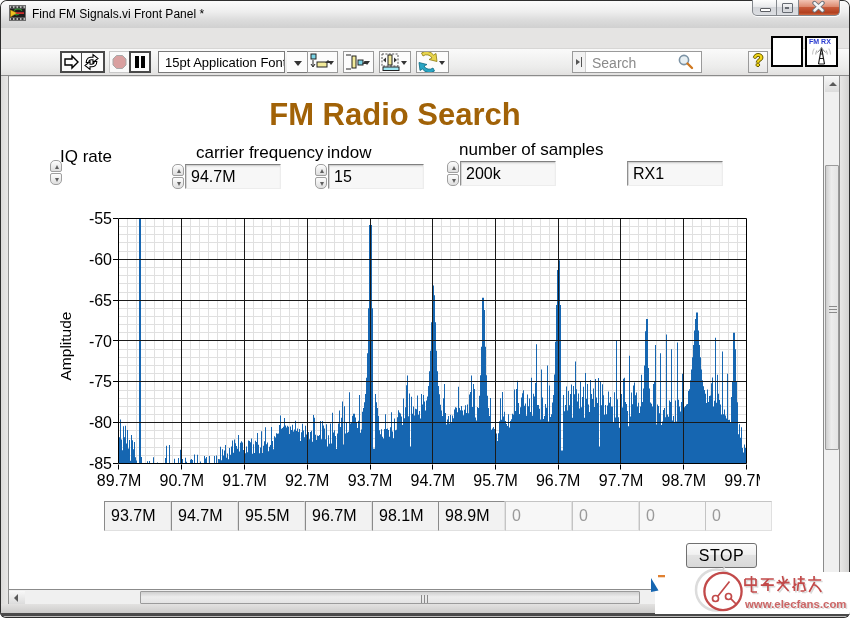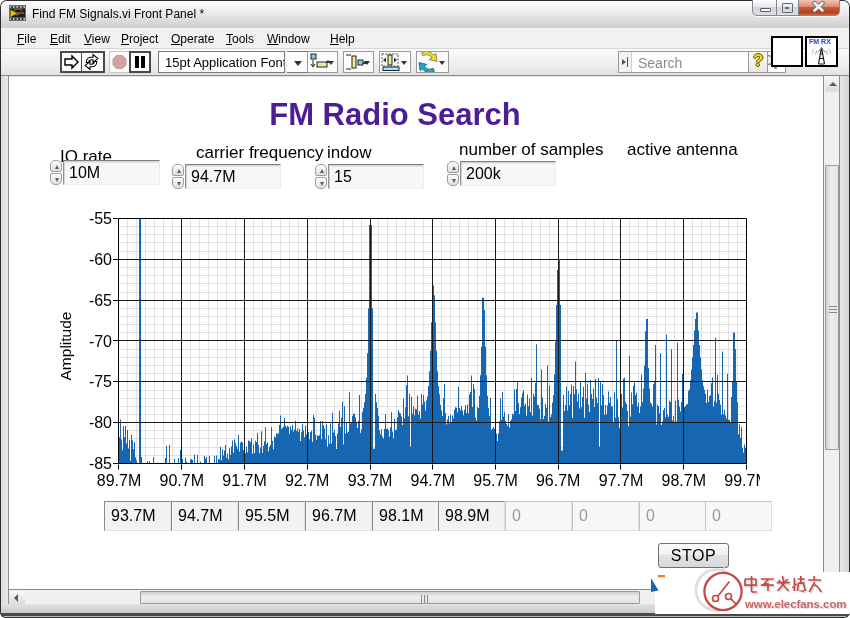--- a/index.html
+++ b/index.html
@@ -21,34 +21,34 @@
 #cb-max .glyph2 { position:absolute; left:8px; top:6.5px; width:4px; height:2.5px; background:#666b72; }
 
 #menubar { position:absolute; left:1px; top:28px; width:848px; height:20px; background:#f2f1f0; font-size:12px; color:#000; }
 #menubar span { position:absolute; top:4px; }
 
 #toolbar { position:absolute; left:1px; top:48px; width:848px; height:28px; background:linear-gradient(#fafafa,#ececeb 70%,#e2e1e0); border-bottom:1px solid #8b8b8b; border-top:1px solid #d7d6d5; }
 .tbtn { position:absolute; top:2px; height:22px; background:#fcfcfc; border:2px solid #4a4a4a; }
 .tbtn2 { position:absolute; top:2px; height:22px; background:#fcfcfc; border:1px solid #9a9a9a; }
 
 #content { position:absolute; left:9px; top:77px; width:814px; height:512px; background:#fff; }
-#heading { position:absolute; left:145px; top:97px; width:500px; text-align:center; font-size:31px; font-weight:bold; color:#4c1d95; letter-spacing:0px;}
+#heading { position:absolute; left:145px; top:97px; width:500px; text-align:center; font-size:31px; font-weight:bold; color:#a16207; letter-spacing:0px;}
 .ctl-label { position:absolute; font-size:17px; color:#000; }
 .ctl-box { position:absolute; height:25px; background:#f7f7f7; border-top:1px solid #808080; border-left:1px solid #909090; border-right:1px solid #ededed; border-bottom:1px solid #ededed; box-shadow: inset 0 2px 2px -1px #c4c4c4, inset 1px 0 0 #d6d6d6; font-size:16px; color:#000; padding:3px 0 0 5px; }
 .spinner { position:absolute; width:12px; height:26px; }
 .spin-up, .spin-dn { position:absolute; left:0; width:12px; height:12px; background:linear-gradient(#fdfdfd,#dedede); border:1px solid #9f9f9f; }
 .spin-up { top:0; border-radius:5px 5px 2px 2px; }
 .spin-dn { top:13px; border-radius:2px 2px 5px 5px; }
 .spin-up:after { content:""; position:absolute; left:3.5px; top:3.5px; width:0; height:0; border-left:2px solid transparent; border-right:2px solid transparent; border-bottom:4.5px solid #606060; }
 .spin-dn:after { content:""; position:absolute; left:3.5px; top:4px; width:0; height:0; border-left:2px solid transparent; border-right:2px solid transparent; border-top:4.5px solid #606060; }
 
 .sta { position:absolute; top:501px; height:30px; width:67px; background:#f2f2f2; border-top:1px solid #8a8a8a; border-left:1px solid #8a8a8a; border-right:1px solid #e0e0e0; border-bottom:1px solid #e0e0e0; font-size:16px; padding:5px 0 0 6px; color:#000; }
 .sta0 { background:#f7f7f7; color:#9a9a9a; border-top:1px solid #c4c4c4; border-left:1px solid #c4c4c4; }
 #det-label { position:absolute; left:106px; top:537px; font-size:17px; color:#000; }
-#stopbtn { position:absolute; left:658px; top:543px; width:71px; height:25px; border:1px solid #707070; border-radius:3px; background:linear-gradient(#fbfbfb,#f1f1f1 45%,#e2e2e2 50%,#d8d8d8); font-size:16px; letter-spacing:0.6px; text-align:center; padding-top:3px; color:#000; }
+#stopbtn { position:absolute; left:686px; top:543px; width:71px; height:25px; border:1px solid #707070; border-radius:3px; background:linear-gradient(#fbfbfb,#f1f1f1 45%,#e2e2e2 50%,#d8d8d8); font-size:16px; letter-spacing:0.6px; text-align:center; padding-top:3px; color:#000; }
 
 #vsb { position:absolute; left:823px; top:76px; width:16px; height:513px; background:#f0f0f0; border-left:1px solid #8b8b8b; }
 #vsb-up { position:absolute; left:1px; top:0px; width:15px; height:16px; background:linear-gradient(#f8f8f8,#dcdcdc); }
 #vsb-up:after { content:""; position:absolute; left:4px; top:6px; border-left:4px solid transparent; border-right:4px solid transparent; border-bottom:4px solid #5a5a5a; }
 #vsb-thumb { position:absolute; left:1px; top:89px; width:14px; height:285px; background:linear-gradient(90deg,#cfcfcf,#ededed 45%,#e4e4e4); border:1px solid #9b9b9b; border-radius:1px;}
 #vsb-grip { position:absolute; left:3px; top:140px; width:8px; height:8px; background:repeating-linear-gradient(#8a8a8a 0 1px, transparent 1px 3px); }
 #hsb { position:absolute; left:9px; top:589px; width:814px; height:15px; background:#f0f0f0; border-top:1px solid #8b8b8b; }
 #hsb-left { position:absolute; left:0px; top:1px; width:16px; height:13px; background:linear-gradient(#f8f8f8,#dcdcdc); }
 #hsb-left:after { content:""; position:absolute; left:5px; top:3px; border-top:4px solid transparent; border-bottom:4px solid transparent; border-right:4px solid #5a5a5a; }
 #hsb-thumb { position:absolute; left:131px; top:1px; width:500px; height:13px; background:linear-gradient(#cfcfcf,#ededed 45%,#e4e4e4); border:1px solid #9b9b9b; border-radius:1px;}
@@ -92,30 +92,20 @@
         <div class="glyph"></div>
         <div class="glyph2"></div>
       </div>
     <div class="cb" id="cb-close">
         <svg width="39" height="15" viewBox="0 0 39 15" style="position:absolute;left:0;top:0;">
           <path d="M15.5 3 L23.5 10.5 M23.5 3 L15.5 10.5" stroke="#6c727a" stroke-width="4.4" fill="none" stroke-linecap="round"></path>
           <path d="M15.5 3 L23.5 10.5 M23.5 3 L15.5 10.5" stroke="#f4f5f6" stroke-width="2.4" fill="none" stroke-linecap="round"></path>
         </svg>
       </div>
   </div>
-  <div id="menubar">
-    <span style="left:16px"><u>F</u>ile</span>
-    <span style="left:49px"><u>E</u>dit</span>
-    <span style="left:83px"><u>V</u>iew</span>
-    <span style="left:120px"><u>P</u>roject</span>
-    <span style="left:170px"><u>O</u>perate</span>
-    <span style="left:225px"><u>T</u>ools</span>
-    <span style="left:266px"><u>W</u>indow</span>
-    <span style="left:329px"><u>H</u>elp</span>
-  </div>
   <div id="toolbar">
 
 <div class="tbtn" style="left:59px; width:23px;">
  <svg width="19" height="18" viewBox="0 0 19 18">
           <path d="M3 6 h7 V3 l6 6 -6 6 V12 H3 Z" fill="#fff" stroke="#000" stroke-width="1.4"></path>
         </svg>
 </div>
 <div class="tbtn" style="left:81px; width:23px; border-left:none;">
  <svg width="19" height="18" viewBox="0 0 19 18">
   <g fill="#fff" stroke="#000" stroke-width="1.1" stroke-linejoin="miter">
@@ -164,21 +154,21 @@
  </svg>
  <div style="position:absolute;right:3px;top:9px;border-left:3.5px solid transparent;border-right:3.5px solid transparent;border-top:4.5px solid #333;"></div>
 </div>
 <div class="tbtn2" style="left:415px; width:33px;">
  <svg width="28" height="20" viewBox="0 0 28 20">
   <path d="M6 4 a6 6 0 0 1 9 2 l-3 1.5 8 2 -1 -8 -2.5 1.5 a 8.5 8.5 0 0 0 -12 -2 z" fill="#e8d44d" stroke="#8a7a10" stroke-width="0.8"></path>
   <path d="M16 16 a6 6 0 0 1 -9 -2 l3 -1.5 -8 -2 1 8 2.5 -1.5 a 8.5 8.5 0 0 0 12 2 z" fill="#29a5c4" stroke="#0d6880" stroke-width="0.8"></path>
  </svg>
  <div style="position:absolute;right:3px;top:9px;border-left:3.5px solid transparent;border-right:3.5px solid transparent;border-top:4.5px solid #333;"></div>
 </div>
-<div class="tbtn2" style="left:617px; width:168px; background:#fff; border:1px solid #9a9a9a;text-align:right;">
+<div class="tbtn2" style="left:571px; width:130px; background:#fff; border:1px solid #9a9a9a;text-align:right;">
  <div style="position:absolute;left:0;top:0;width:13px;height:20px;background:#f2f2f2;border-right:1px solid #cfcfcf;">
    <div style="position:absolute;left:3px;top:7px;border-top:3px solid transparent;border-bottom:3px solid transparent;border-left:4px solid #555;"></div>
    <div style="position:absolute;left:8px;top:5px;width:1px;height:10px;background:#555;"></div>
  </div>
  <div style="position:absolute;left:19px;top:3px;font-size:14px;color:#8a8a8a;">Search</div>
  <svg width="18" height="18" viewBox="0 0 18 18" style="position:absolute;right:6px;top:1px;">
    <circle cx="7" cy="7" r="4.6" fill="#e8f0f4" stroke="#7c93a5" stroke-width="1.6"></circle>
    <path d="M10.5 10.5 L15 15" stroke="#d07820" stroke-width="2.4" stroke-linecap="round"></path>
  </svg>
 </div>
@@ -186,41 +176,40 @@
  <div style="position:absolute;left:4px;top:-1px;font-size:17px;font-weight:bold;color:#f2d618;text-shadow:-1px 0 #6a5c00,0 1px #6a5c00,1px 0 #6a5c00,0 -1px #6a5c00;">?</div>
 </div>
 
   </div>
   <div id="content"></div>
   <div id="heading">FM Radio Search</div>
   <div class="ctl-label" style="left:60px; top:147px;">IQ rate</div>
   <div class="ctl-label" style="left:196px; top:143px;">carrier frequency</div>
   <div class="ctl-label" style="left:327px; top:143px;">indow</div>
   <div class="ctl-label" style="left:459px; top:140px;">number of samples</div>
-  <div class="ctl-label" style="left:627px; top:140px;">active antenna</div>
   <div class="spinner" style="left:50px; top:160px;">
       <div class="spin-up"></div>
       <div class="spin-dn"></div>
     </div>
-  <div class="ctl-box" style="left:63px; top:160px; width:97px;">10M</div>
   <div class="spinner" style="left:172px; top:164px;">
       <div class="spin-up"></div>
       <div class="spin-dn"></div>
     </div>
   <div class="ctl-box" style="left:185px; top:164px; width:96px;">94.7M</div>
   <div class="spinner" style="left:315px; top:164px;">
       <div class="spin-up"></div>
       <div class="spin-dn"></div>
     </div>
   <div class="ctl-box" style="left:328px; top:164px; width:96px;">15</div>
   <div class="spinner" style="left:447px; top:161px;">
       <div class="spin-up"></div>
       <div class="spin-dn"></div>
     </div>
   <div class="ctl-box" style="left:460px; top:161px; width:96px;">200k</div>
+  <div class="ctl-box" style="left:627px; top:161px; width:96px;">RX1</div>
   <svg id="chart" style="position:absolute;left:60px;top:210px" width="700" height="284" viewBox="0 0 700 284">
 <rect x="59.0" y="8.5" width="627.5" height="245.0" fill="#ffffff"></rect>
 <path d="M67.50 8.5V253.5M76.50 8.5V253.5M85.50 8.5V253.5M94.50 8.5V253.5M103.50 8.5V253.5M112.50 8.5V253.5M130.50 8.5V253.5M139.50 8.5V253.5M148.50 8.5V253.5M157.50 8.5V253.5M166.50 8.5V253.5M175.50 8.5V253.5M193.50 8.5V253.5M202.50 8.5V253.5M211.50 8.5V253.5M220.50 8.5V253.5M229.50 8.5V253.5M238.50 8.5V253.5M256.50 8.5V253.5M265.50 8.5V253.5M274.50 8.5V253.5M283.50 8.5V253.5M292.50 8.5V253.5M301.50 8.5V253.5M318.50 8.5V253.5M327.50 8.5V253.5M336.50 8.5V253.5M345.50 8.5V253.5M354.50 8.5V253.5M363.50 8.5V253.5M381.50 8.5V253.5M390.50 8.5V253.5M399.50 8.5V253.5M408.50 8.5V253.5M417.50 8.5V253.5M426.50 8.5V253.5M444.50 8.5V253.5M453.50 8.5V253.5M462.50 8.5V253.5M471.50 8.5V253.5M480.50 8.5V253.5M489.50 8.5V253.5M507.50 8.5V253.5M516.50 8.5V253.5M525.50 8.5V253.5M534.50 8.5V253.5M543.50 8.5V253.5M552.50 8.5V253.5M569.50 8.5V253.5M578.50 8.5V253.5M587.50 8.5V253.5M596.50 8.5V253.5M605.50 8.5V253.5M614.50 8.5V253.5M632.50 8.5V253.5M641.50 8.5V253.5M650.50 8.5V253.5M659.50 8.5V253.5M668.50 8.5V253.5M677.50 8.5V253.5M59.0 16.50H686.5M59.0 24.50H686.5M59.0 32.50H686.5M59.0 41.50H686.5M59.0 57.50H686.5M59.0 65.50H686.5M59.0 73.50H686.5M59.0 82.50H686.5M59.0 98.50H686.5M59.0 106.50H686.5M59.0 114.50H686.5M59.0 122.50H686.5M59.0 139.50H686.5M59.0 147.50H686.5M59.0 155.50H686.5M59.0 163.50H686.5M59.0 180.50H686.5M59.0 188.50H686.5M59.0 196.50H686.5M59.0 204.50H686.5M59.0 220.50H686.5M59.0 228.50H686.5M59.0 237.50H686.5M59.0 245.50H686.5" stroke="#e0e0e0" stroke-width="1" fill="none"></path>
 <path d="M59.0 253.5L59.0 227.3L60.0 227.3L60.0 209.4L61.0 209.4L61.0 229.5L62.0 229.5L62.0 240.3L63.0 240.3L63.0 216.3L64.0 216.3L64.0 227.3L65.0 227.3L65.0 215.8L66.0 215.8L66.0 233.4L67.0 233.4L67.0 220.0L68.0 220.0L68.0 238.4L69.0 238.4L69.0 230.0L70.0 230.0L70.0 250.8L71.0 250.8L71.0 225.1L72.0 225.1L72.0 230.3L73.0 230.3L73.0 239.2L74.0 239.2L74.0 231.9L75.0 231.9L75.0 247.3L76.0 247.3L76.0 250.4L77.0 250.4L77.0 253.5L78.0 253.5L78.0 253.5L79.0 253.5L79.0 253.5L80.0 253.5L80.0 253.5L81.0 253.5L81.0 247.0L82.0 247.0L82.0 253.5L83.0 253.5L83.0 253.5L84.0 253.5L84.0 253.5L85.0 253.5L85.0 252.9L86.0 252.9L86.0 253.5L87.0 253.5L87.0 251.2L88.0 251.2L88.0 253.5L89.0 253.5L89.0 251.0L90.0 251.0L90.0 253.5L91.0 253.5L91.0 253.5L92.0 253.5L92.0 253.5L93.0 253.5L93.0 247.3L94.0 247.3L94.0 253.5L95.0 253.5L95.0 253.5L96.0 253.5L96.0 253.5L97.0 253.5L97.0 252.5L98.0 252.5L98.0 253.5L99.0 253.5L99.0 253.5L100.0 253.5L100.0 253.5L101.0 253.5L101.0 253.5L102.0 253.5L102.0 253.5L103.0 253.5L103.0 253.5L104.0 253.5L104.0 253.5L105.0 253.5L105.0 248.0L106.0 248.0L106.0 235.8L107.0 235.8L107.0 253.5L108.0 253.5L108.0 253.5L109.0 253.5L109.0 235.1L110.0 235.1L110.0 253.2L111.0 253.2L111.0 253.5L112.0 253.5L112.0 253.5L113.0 253.5L113.0 253.5L114.0 253.5L114.0 248.7L115.0 248.7L115.0 253.5L116.0 253.5L116.0 253.5L117.0 253.5L117.0 253.5L118.0 253.5L118.0 248.0L119.0 248.0L119.0 253.5L120.0 253.5L120.0 239.7L121.0 239.7L121.0 237.7L122.0 237.7L122.0 248.9L123.0 248.9L123.0 253.5L124.0 253.5L124.0 253.5L125.0 253.5L125.0 247.8L126.0 247.8L126.0 251.8L127.0 251.8L127.0 253.5L128.0 253.5L128.0 253.5L129.0 253.5L129.0 253.5L130.0 253.5L130.0 249.7L131.0 249.7L131.0 249.1L132.0 249.1L132.0 250.0L133.0 250.0L133.0 253.5L134.0 253.5L134.0 244.5L135.0 244.5L135.0 253.5L136.0 253.5L136.0 253.5L137.0 253.5L137.0 244.8L138.0 244.8L138.0 253.5L139.0 253.5L139.0 253.5L140.0 253.5L140.0 251.6L141.0 251.6L141.0 253.5L142.0 253.5L142.0 253.5L143.0 253.5L143.0 253.5L144.0 253.5L144.0 245.9L145.0 245.9L145.0 248.4L146.0 248.4L146.0 247.0L147.0 247.0L147.0 253.5L148.0 253.5L148.0 253.5L149.0 253.5L149.0 245.9L150.0 245.9L150.0 253.5L151.0 253.5L151.0 253.5L152.0 253.5L152.0 253.5L153.0 253.5L153.0 253.5L154.0 253.5L154.0 246.0L155.0 246.0L155.0 253.5L156.0 253.5L156.0 245.4L157.0 245.4L157.0 253.5L158.0 253.5L158.0 249.1L159.0 249.1L159.0 249.3L160.0 249.3L160.0 236.7L161.0 236.7L161.0 250.2L162.0 250.2L162.0 239.2L163.0 239.2L163.0 245.5L164.0 245.5L164.0 240.6L165.0 240.6L165.0 235.0L166.0 235.0L166.0 247.7L167.0 247.7L167.0 243.4L168.0 243.4L168.0 249.3L169.0 249.3L169.0 237.9L170.0 237.9L170.0 244.8L171.0 244.8L171.0 236.5L172.0 236.5L172.0 230.5L173.0 230.5L173.0 242.7L174.0 242.7L174.0 229.4L175.0 229.4L175.0 233.3L176.0 233.3L176.0 235.9L177.0 235.9L177.0 238.8L178.0 238.8L178.0 224.9L179.0 224.9L179.0 241.5L180.0 241.5L180.0 232.7L181.0 232.7L181.0 231.3L182.0 231.3L182.0 232.4L183.0 232.4L183.0 240.0L184.0 240.0L184.0 214.7L185.0 214.7L185.0 243.3L186.0 243.3L186.0 236.6L187.0 236.6L187.0 242.2L188.0 242.2L188.0 230.6L189.0 230.6L189.0 231.0L190.0 231.0L190.0 232.3L191.0 232.3L191.0 228.6L192.0 228.6L192.0 243.7L193.0 243.7L193.0 234.3L194.0 234.3L194.0 243.1L195.0 243.1L195.0 230.7L196.0 230.7L196.0 232.1L197.0 232.1L197.0 223.0L198.0 223.0L198.0 234.7L199.0 234.7L199.0 243.2L200.0 243.2L200.0 237.4L201.0 237.4L201.0 221.3L202.0 221.3L202.0 242.9L203.0 242.9L203.0 235.7L204.0 235.7L204.0 231.2L205.0 231.2L205.0 217.2L206.0 217.2L206.0 234.3L207.0 234.3L207.0 232.5L208.0 232.5L208.0 241.3L209.0 241.3L209.0 236.8L210.0 236.8L210.0 235.0L211.0 235.0L211.0 217.1L212.0 217.1L212.0 231.1L213.0 231.1L213.0 239.3L214.0 239.3L214.0 226.2L215.0 226.2L215.0 227.4L216.0 227.4L216.0 223.2L217.0 223.2L217.0 223.8L218.0 223.8L218.0 223.5L219.0 223.5L219.0 214.9L220.0 214.9L220.0 205.6L221.0 205.6L221.0 218.8L222.0 218.8L222.0 218.1L223.0 218.1L223.0 216.7L224.0 216.7L224.0 208.1L225.0 208.1L225.0 215.4L226.0 215.4L226.0 217.6L227.0 217.6L227.0 215.8L228.0 215.8L228.0 216.7L229.0 216.7L229.0 223.9L230.0 223.9L230.0 216.5L231.0 216.5L231.0 219.9L232.0 219.9L232.0 214.8L233.0 214.8L233.0 221.4L234.0 221.4L234.0 219.4L235.0 219.4L235.0 210.8L236.0 210.8L236.0 220.9L237.0 220.9L237.0 218.4L238.0 218.4L238.0 222.0L239.0 222.0L239.0 219.1L240.0 219.1L240.0 231.1L241.0 231.1L241.0 222.3L242.0 222.3L242.0 213.8L243.0 213.8L243.0 220.6L244.0 220.6L244.0 227.3L245.0 227.3L245.0 215.8L246.0 215.8L246.0 224.4L247.0 224.4L247.0 219.2L248.0 219.2L248.0 221.9L249.0 221.9L249.0 229.3L250.0 229.3L250.0 222.1L251.0 222.1L251.0 220.8L252.0 220.8L252.0 231.7L253.0 231.7L253.0 204.9L254.0 204.9L254.0 207.7L255.0 207.7L255.0 224.8L256.0 224.8L256.0 230.1L257.0 230.1L257.0 225.6L258.0 225.6L258.0 226.1L259.0 226.1L259.0 225.0L260.0 225.0L260.0 211.0L261.0 211.0L261.0 229.3L262.0 229.3L262.0 211.0L263.0 211.0L263.0 215.4L264.0 215.4L264.0 218.5L265.0 218.5L265.0 229.3L266.0 229.3L266.0 214.3L267.0 214.3L267.0 236.4L268.0 236.4L268.0 225.3L269.0 225.3L269.0 233.8L270.0 233.8L270.0 213.4L271.0 213.4L271.0 233.6L272.0 233.6L272.0 202.8L273.0 202.8L273.0 222.6L274.0 222.6L274.0 220.3L275.0 220.3L275.0 226.1L276.0 226.1L276.0 238.9L277.0 238.9L277.0 223.6L278.0 223.6L278.0 213.5L279.0 213.5L279.0 200.6L280.0 200.6L280.0 216.9L281.0 216.9L281.0 207.8L282.0 207.8L282.0 191.4L283.0 191.4L283.0 234.6L284.0 234.6L284.0 196.3L285.0 196.3L285.0 223.5L286.0 223.5L286.0 212.3L287.0 212.3L287.0 222.7L288.0 222.7L288.0 221.8L289.0 221.8L289.0 182.3L290.0 182.3L290.0 213.4L291.0 213.4L291.0 212.7L292.0 212.7L292.0 206.1L293.0 206.1L293.0 203.8L294.0 203.8L294.0 203.8L295.0 203.8L295.0 207.5L296.0 207.5L296.0 212.1L297.0 212.1L297.0 218.0L298.0 218.0L298.0 210.7L299.0 210.7L299.0 184.9L300.0 184.9L300.0 222.8L301.0 222.8L301.0 219.6L302.0 219.6L302.0 201.7L303.0 201.7L303.0 198.0L304.0 198.0L304.0 192.2L305.0 192.2L305.0 184.1L306.0 184.1L306.0 167.8L307.0 167.8L307.0 143.2L308.0 143.2L308.0 98.3L309.0 98.3L309.0 15.0L310.0 15.0L310.0 8.5L311.0 8.5L311.0 15.0L312.0 15.0L312.0 98.3L313.0 98.3L313.0 238.8L314.0 238.8L314.0 238.8L315.0 238.8L315.0 184.1L316.0 184.1L316.0 192.2L317.0 192.2L317.0 198.0L318.0 198.0L318.0 205.9L319.0 205.9L319.0 220.2L320.0 220.2L320.0 224.2L321.0 224.2L321.0 219.2L322.0 219.2L322.0 226.7L323.0 226.7L323.0 228.6L324.0 228.6L324.0 219.1L325.0 219.1L325.0 204.3L326.0 204.3L326.0 219.1L327.0 219.1L327.0 218.6L328.0 218.6L328.0 219.9L329.0 219.9L329.0 226.7L330.0 226.7L330.0 217.2L331.0 217.2L331.0 202.2L332.0 202.2L332.0 221.4L333.0 221.4L333.0 228.2L334.0 228.2L334.0 208.6L335.0 208.6L335.0 220.2L336.0 220.2L336.0 219.7L337.0 219.7L337.0 207.2L338.0 207.2L338.0 200.3L339.0 200.3L339.0 202.4L340.0 202.4L340.0 203.4L341.0 203.4L341.0 206.5L342.0 206.5L342.0 215.0L343.0 215.0L343.0 188.6L344.0 188.6L344.0 208.2L345.0 208.2L345.0 197.3L346.0 197.3L346.0 175.3L347.0 175.3L347.0 165.4L348.0 165.4L348.0 206.3L349.0 206.3L349.0 183.4L350.0 183.4L350.0 236.4L351.0 236.4L351.0 186.7L352.0 186.7L352.0 203.7L353.0 203.7L353.0 196.6L354.0 196.6L354.0 205.4L355.0 205.4L355.0 198.8L356.0 198.8L356.0 199.2L357.0 199.2L357.0 185.6L358.0 185.6L358.0 204.7L359.0 204.7L359.0 201.0L360.0 201.0L360.0 208.6L361.0 208.6L361.0 184.1L362.0 184.1L362.0 194.4L363.0 194.4L363.0 184.9L364.0 184.9L364.0 191.6L365.0 191.6L365.0 200.4L366.0 200.4L366.0 190.4L367.0 190.4L367.0 186.5L368.0 186.5L368.0 175.9L369.0 175.9L369.0 161.2L370.0 161.2L370.0 140.8L371.0 140.8L371.0 112.2L372.0 112.2L372.0 75.5L373.0 75.5L373.0 75.5L374.0 75.5L374.0 85.3L375.0 85.3L375.0 112.2L376.0 112.2L376.0 140.8L377.0 140.8L377.0 161.2L378.0 161.2L378.0 175.9L379.0 175.9L379.0 184.3L380.0 184.3L380.0 194.7L381.0 194.7L381.0 200.4L382.0 200.4L382.0 206.1L383.0 206.1L383.0 188.2L384.0 188.2L384.0 173.9L385.0 173.9L385.0 203.0L386.0 203.0L386.0 214.4L387.0 214.4L387.0 209.5L388.0 209.5L388.0 205.9L389.0 205.9L389.0 213.5L390.0 213.5L390.0 204.7L391.0 204.7L391.0 212.9L392.0 212.9L392.0 205.4L393.0 205.4L393.0 208.3L394.0 208.3L394.0 199.4L395.0 199.4L395.0 197.3L396.0 197.3L396.0 197.8L397.0 197.8L397.0 202.3L398.0 202.3L398.0 176.7L399.0 176.7L399.0 197.9L400.0 197.9L400.0 200.3L401.0 200.3L401.0 196.1L402.0 196.1L402.0 200.4L403.0 200.4L403.0 205.2L404.0 205.2L404.0 199.8L405.0 199.8L405.0 195.3L406.0 195.3L406.0 202.9L407.0 202.9L407.0 194.6L408.0 194.6L408.0 203.3L409.0 203.3L409.0 184.5L410.0 184.5L410.0 182.0L411.0 182.0L411.0 165.4L412.0 165.4L412.0 197.1L413.0 197.1L413.0 174.0L414.0 174.0L414.0 178.9L415.0 178.9L415.0 207.5L416.0 207.5L416.0 210.5L417.0 210.5L417.0 196.9L418.0 196.9L418.0 198.0L419.0 198.0L419.0 185.7L420.0 185.7L420.0 165.3L421.0 165.3L421.0 136.7L422.0 136.7L422.0 87.7L423.0 87.7L423.0 87.7L424.0 87.7L424.0 100.0L425.0 100.0L425.0 136.7L426.0 136.7L426.0 165.3L427.0 165.3L427.0 185.7L428.0 185.7L428.0 198.0L429.0 198.0L429.0 206.1L430.0 206.1L430.0 187.9L431.0 187.9L431.0 219.7L432.0 219.7L432.0 218.6L433.0 218.6L433.0 217.1L434.0 217.1L434.0 219.0L435.0 219.0L435.0 212.6L436.0 212.6L436.0 223.4L437.0 223.4L437.0 230.9L438.0 230.9L438.0 223.2L439.0 223.2L439.0 211.2L440.0 211.2L440.0 188.2L441.0 188.2L441.0 209.8L442.0 209.8L442.0 182.1L443.0 182.1L443.0 206.4L444.0 206.4L444.0 201.8L445.0 201.8L445.0 211.0L446.0 211.0L446.0 214.0L447.0 214.0L447.0 215.9L448.0 215.9L448.0 204.2L449.0 204.2L449.0 217.6L450.0 217.6L450.0 210.9L451.0 210.9L451.0 209.2L452.0 209.2L452.0 203.7L453.0 203.7L453.0 204.6L454.0 204.6L454.0 179.4L455.0 179.4L455.0 200.9L456.0 200.9L456.0 178.9L457.0 178.9L457.0 170.8L458.0 170.8L458.0 193.0L459.0 193.0L459.0 204.0L460.0 204.0L460.0 197.3L461.0 197.3L461.0 187.4L462.0 187.4L462.0 183.2L463.0 183.2L463.0 180.3L464.0 180.3L464.0 195.7L465.0 195.7L465.0 193.4L466.0 193.4L466.0 205.8L467.0 205.8L467.0 184.5L468.0 184.5L468.0 196.3L469.0 196.3L469.0 188.5L470.0 188.5L470.0 202.1L471.0 202.1L471.0 167.8L472.0 167.8L472.0 205.7L473.0 205.7L473.0 183.7L474.0 183.7L474.0 186.5L475.0 186.5L475.0 173.0L476.0 173.0L476.0 134.3L477.0 134.3L477.0 195.1L478.0 195.1L478.0 195.0L479.0 195.0L479.0 198.7L480.0 198.7L480.0 209.5L481.0 209.5L481.0 159.6L482.0 159.6L482.0 187.4L483.0 187.4L483.0 208.9L484.0 208.9L484.0 206.0L485.0 206.0L485.0 194.0L486.0 194.0L486.0 197.8L487.0 197.8L487.0 155.5L488.0 155.5L488.0 211.5L489.0 211.5L489.0 175.5L490.0 175.5L490.0 206.9L491.0 206.9L491.0 204.3L492.0 204.3L492.0 192.5L493.0 192.5L493.0 184.9L494.0 184.9L494.0 164.5L495.0 164.5L495.0 131.8L496.0 131.8L496.0 95.1L497.0 95.1L497.0 60.0L498.0 60.0L498.0 50.2L499.0 50.2L499.0 50.2L500.0 50.2L500.0 95.1L501.0 95.1L501.0 240.4L502.0 240.4L502.0 240.4L503.0 240.4L503.0 184.9L504.0 184.9L504.0 201.2L505.0 201.2L505.0 195.0L506.0 195.0L506.0 176.4L507.0 176.4L507.0 200.6L508.0 200.6L508.0 181.1L509.0 181.1L509.0 195.2L510.0 195.2L510.0 183.9L511.0 183.9L511.0 174.5L512.0 174.5L512.0 207.8L513.0 207.8L513.0 175.9L514.0 175.9L514.0 184.2L515.0 184.2L515.0 151.4L516.0 151.4L516.0 179.2L517.0 179.2L517.0 191.5L518.0 191.5L518.0 183.4L519.0 183.4L519.0 198.5L520.0 198.5L520.0 171.8L521.0 171.8L521.0 197.3L522.0 197.3L522.0 186.9L523.0 186.9L523.0 176.7L524.0 176.7L524.0 207.7L525.0 207.7L525.0 162.9L526.0 162.9L526.0 188.7L527.0 188.7L527.0 173.9L528.0 173.9L528.0 194.4L529.0 194.4L529.0 202.0L530.0 202.0L530.0 169.9L531.0 169.9L531.0 184.1L532.0 184.1L532.0 189.0L533.0 189.0L533.0 178.4L534.0 178.4L534.0 197.0L535.0 197.0L535.0 169.1L536.0 169.1L536.0 187.4L537.0 187.4L537.0 192.9L538.0 192.9L538.0 168.0L539.0 168.0L539.0 236.4L540.0 236.4L540.0 171.8L541.0 171.8L541.0 195.2L542.0 195.2L542.0 174.3L543.0 174.3L543.0 185.2L544.0 185.2L544.0 204.7L545.0 204.7L545.0 194.9L546.0 194.9L546.0 204.2L547.0 204.2L547.0 195.6L548.0 195.6L548.0 181.6L549.0 181.6L549.0 192.8L550.0 192.8L550.0 187.1L551.0 187.1L551.0 196.5L552.0 196.5L552.0 196.4L553.0 196.4L553.0 212.5L554.0 212.5L554.0 182.3L555.0 182.3L555.0 207.6L556.0 207.6L556.0 131.0L557.0 131.0L557.0 189.2L558.0 189.2L558.0 207.3L559.0 207.3L559.0 217.8L560.0 217.8L560.0 198.4L561.0 198.4L561.0 183.9L562.0 183.9L562.0 197.5L563.0 197.5L563.0 168.8L564.0 168.8L564.0 167.8L565.0 167.8L565.0 191.9L566.0 191.9L566.0 193.9L567.0 193.9L567.0 201.0L568.0 201.0L568.0 216.3L569.0 216.3L569.0 145.7L570.0 145.7L570.0 206.6L571.0 206.6L571.0 182.4L572.0 182.4L572.0 194.3L573.0 194.3L573.0 175.5L574.0 175.5L574.0 172.4L575.0 172.4L575.0 185.2L576.0 185.2L576.0 182.4L577.0 182.4L577.0 196.4L578.0 196.4L578.0 192.8L579.0 192.8L579.0 202.9L580.0 202.9L580.0 196.4L581.0 196.4L581.0 164.7L582.0 164.7L582.0 191.9L583.0 191.9L583.0 178.4L584.0 178.4L584.0 155.5L585.0 155.5L585.0 121.2L586.0 121.2L586.0 108.9L587.0 108.9L587.0 108.9L588.0 108.9L588.0 157.9L589.0 157.9L589.0 178.4L590.0 178.4L590.0 192.6L591.0 192.6L591.0 193.7L592.0 193.7L592.0 196.6L593.0 196.6L593.0 174.0L594.0 174.0L594.0 171.8L595.0 171.8L595.0 135.1L596.0 135.1L596.0 214.5L597.0 214.5L597.0 194.5L598.0 194.5L598.0 196.1L599.0 196.1L599.0 203.3L600.0 203.3L600.0 143.2L601.0 143.2L601.0 214.9L602.0 214.9L602.0 211.5L603.0 211.5L603.0 199.9L604.0 199.9L604.0 198.1L605.0 198.1L605.0 207.3L606.0 207.3L606.0 124.5L607.0 124.5L607.0 204.4L608.0 204.4L608.0 206.8L609.0 206.8L609.0 190.6L610.0 190.6L610.0 192.1L611.0 192.1L611.0 139.2L612.0 139.2L612.0 210.4L613.0 210.4L613.0 206.0L614.0 206.0L614.0 212.5L615.0 212.5L615.0 190.6L616.0 190.6L616.0 211.6L617.0 211.6L617.0 132.6L618.0 132.6L618.0 189.7L619.0 189.7L619.0 196.6L620.0 196.6L620.0 201.6L621.0 201.6L621.0 191.9L622.0 191.9L622.0 163.7L623.0 163.7L623.0 206.9L624.0 206.9L624.0 197.3L625.0 197.3L625.0 196.0L626.0 196.0L626.0 194.4L627.0 194.4L627.0 193.9L628.0 193.9L628.0 180.9L629.0 180.9L629.0 179.2L630.0 179.2L630.0 170.2L631.0 170.2L631.0 159.6L632.0 159.6L632.0 147.3L633.0 147.3L633.0 135.1L634.0 135.1L634.0 120.4L635.0 120.4L635.0 108.9L636.0 108.9L636.0 102.4L637.0 102.4L637.0 102.4L638.0 102.4L638.0 120.4L639.0 120.4L639.0 135.1L640.0 135.1L640.0 147.3L641.0 147.3L641.0 159.6L642.0 159.6L642.0 170.2L643.0 170.2L643.0 176.3L644.0 176.3L644.0 180.0L645.0 180.0L645.0 183.7L646.0 183.7L646.0 192.9L647.0 192.9L647.0 179.5L648.0 179.5L648.0 191.9L649.0 191.9L649.0 186.1L650.0 186.1L650.0 185.6L651.0 185.6L651.0 173.2L652.0 173.2L652.0 167.5L653.0 167.5L653.0 196.5L654.0 196.5L654.0 190.8L655.0 190.8L655.0 127.7L656.0 127.7L656.0 192.7L657.0 192.7L657.0 164.7L658.0 164.7L658.0 183.8L659.0 183.8L659.0 189.9L660.0 189.9L660.0 194.4L661.0 194.4L661.0 204.5L662.0 204.5L662.0 141.6L663.0 141.6L663.0 204.2L664.0 204.2L664.0 199.5L665.0 199.5L665.0 205.5L666.0 205.5L666.0 208.6L667.0 208.6L667.0 163.7L668.0 163.7L668.0 209.9L669.0 209.9L669.0 209.7L670.0 209.7L670.0 212.1L671.0 212.1L671.0 187.0L672.0 187.0L672.0 171.8L673.0 171.8L673.0 122.8L674.0 122.8L674.0 122.8L675.0 122.8L675.0 139.2L676.0 139.2L676.0 171.8L677.0 171.8L677.0 192.2L678.0 192.2L678.0 224.3L679.0 224.3L679.0 214.2L680.0 214.2L680.0 227.8L681.0 227.8L681.0 217.2L682.0 217.2L682.0 238.1L683.0 238.1L683.0 242.5L684.0 242.5L684.0 234.6L685.0 234.6L685.0 238.0L686.0 238.0L686.0 251.6L687.0 251.6L686.5 253.5Z" fill="#1666b1"></path>
 <rect x="79" y="8.5" width="2" height="245.0" fill="#1666b1"></rect>
 <path d="M121.50 8.5V253.5M184.50 8.5V253.5M247.50 8.5V253.5M310.50 8.5V253.5M372.50 8.5V253.5M435.50 8.5V253.5M498.50 8.5V253.5M560.50 8.5V253.5M623.50 8.5V253.5M59.0 49.50H686.5M59.0 90.50H686.5M59.0 130.50H686.5M59.0 171.50H686.5M59.0 212.50H686.5" stroke="#1a1a1a" stroke-width="1" fill="none"></path>
 <path d="M58.5 8.5 H686.5 V253.5 H58.5 Z" fill="none" stroke="#000" stroke-width="1"></path>
 <path d="M53.0 8.50H58.0M53.0 49.50H58.0M53.0 90.50H58.0M53.0 130.50H58.0M53.0 171.50H58.0M53.0 212.50H58.0M53.0 253.50H58.0M58.50 254.5V259.5M121.50 254.5V259.5M184.50 254.5V259.5M247.50 254.5V259.5M310.50 254.5V259.5M372.50 254.5V259.5M435.50 254.5V259.5M498.50 254.5V259.5M560.50 254.5V259.5M623.50 254.5V259.5M686.50 254.5V259.5" stroke="#000" stroke-width="1" fill="none"></path>
 <text x="52.0" y="14.0" font-size="16" text-anchor="end" fill="#000" font-family="Liberation Sans, sans-serif">-55</text>
 <text x="52.0" y="54.8" font-size="16" text-anchor="end" fill="#000" font-family="Liberation Sans, sans-serif">-60</text>

